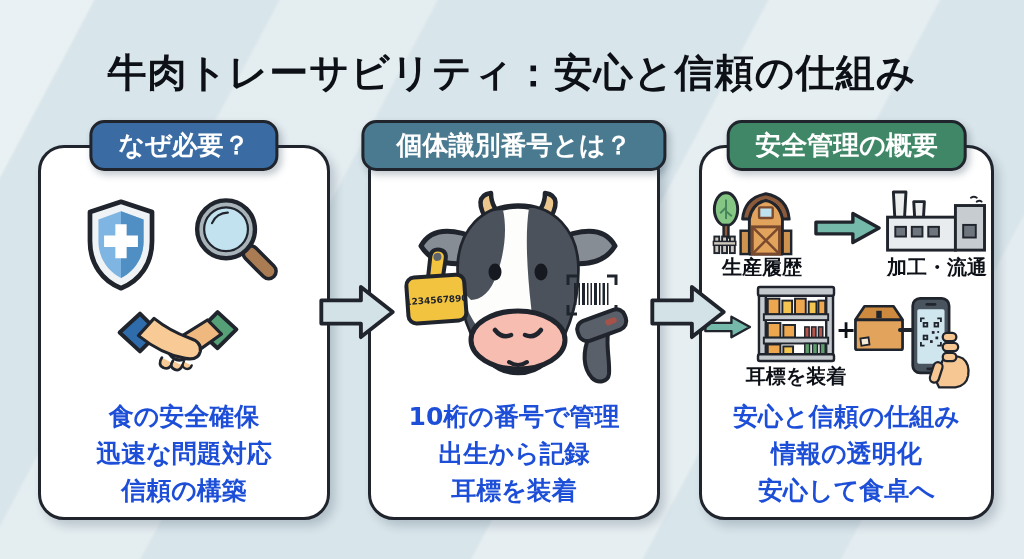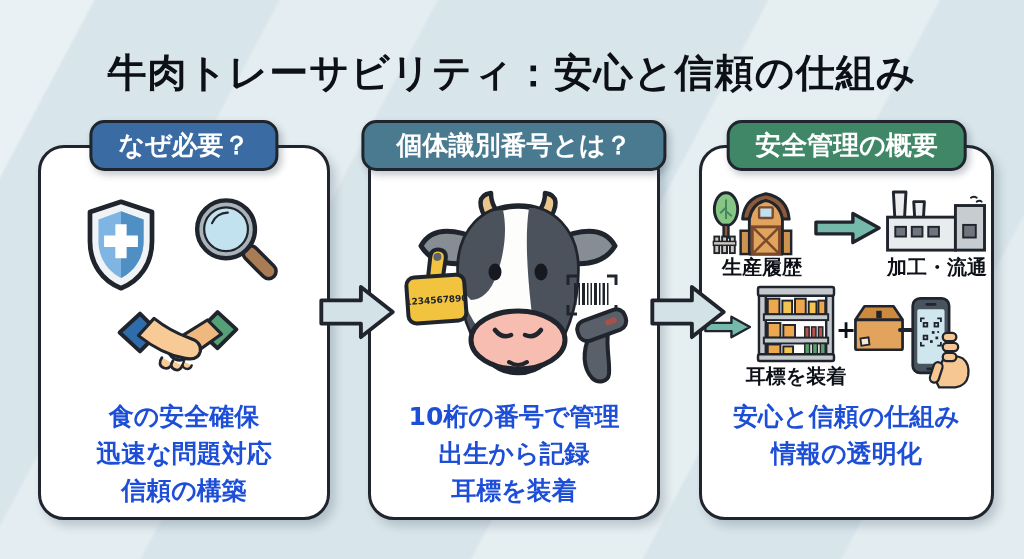--- a/index.html
+++ b/index.html
@@ -305,20 +305,21 @@
           <rect x="24" y="72" width="10" height="23" rx="5" transform="rotate(18 29 83)" fill="#f6c793" stroke="#20242c" stroke-width="2.5"></rect>
         </g>
       </svg>
     </div>
 
     <div class="flowlabel" style="left:39px; top:215px; width:110px;">耳標を装着</div>
 
     <div class="bodytext">
       <div>安心と信頼の仕組み</div>
       <div>情報の透明化</div>
+      <div>安心して食卓へ</div>
     </div>
   </div>
 
   <div class="connector c1">
     <svg width="76" height="56" viewBox="0 0 78 58">
       <path d="M1 17 H42 V3 L75 29 L42 55 V41 H1 Z" class="fill-connector" stroke="#20242c" stroke-width="4" stroke-linejoin="round"></path>
     </svg>
   </div>
   <div class="connector c2">
     <svg width="76" height="56" viewBox="0 0 78 58">

